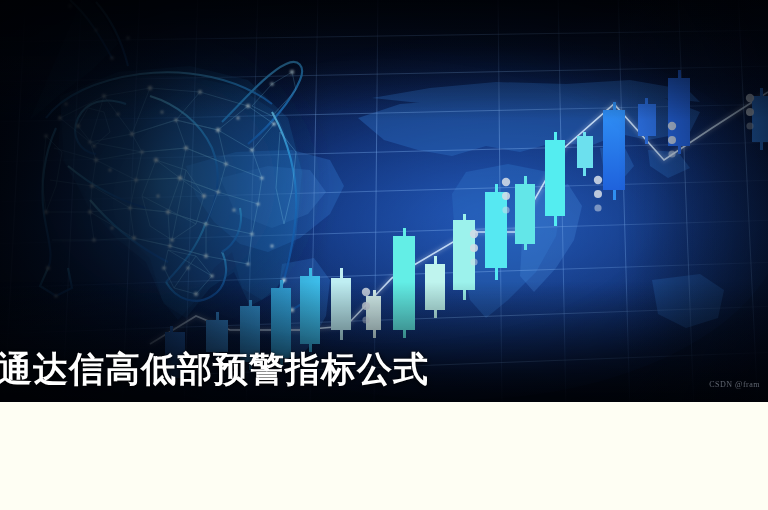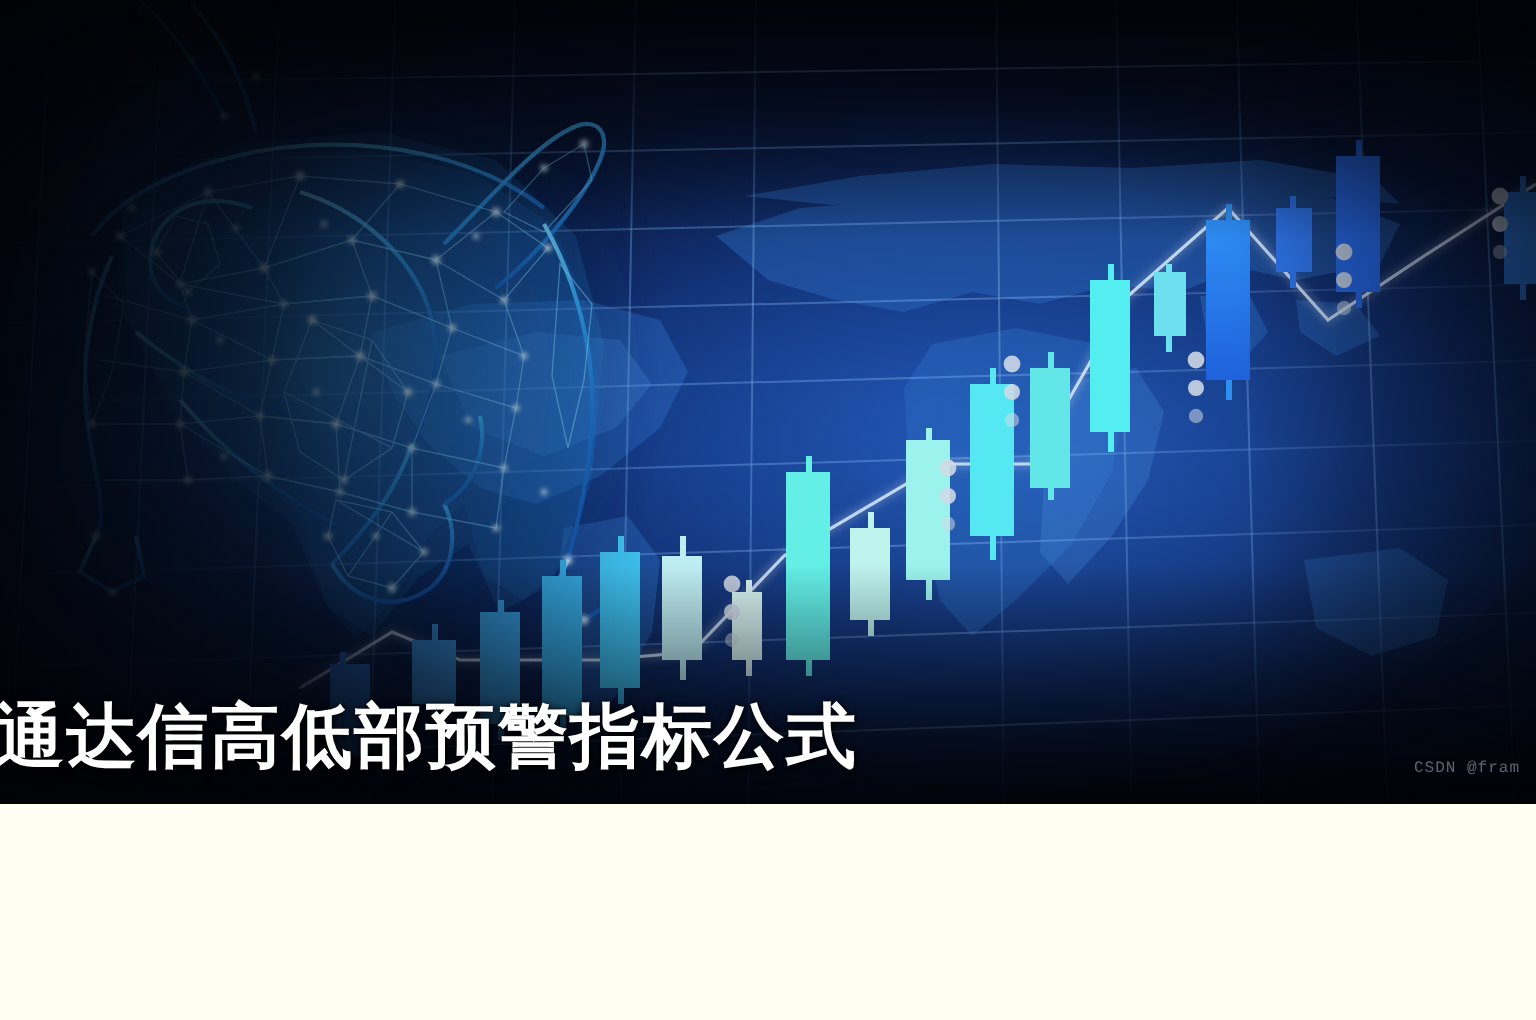--- a/index.html
+++ b/index.html
@@ -35,21 +35,21 @@
   
   #title{position:absolute;left:-3px;top:352px;
      font-size:35px;font-weight:bold;color:#ffffff;letter-spacing:1px;
      font-family:"DejaVu Sans","Liberation Sans",sans-serif;
      text-shadow:0 2px 6px rgba(0,0,0,0.85),0 0 2px rgba(0,0,0,0.9);
      white-space:nowrap;line-height:1;z-index:40;}
 
   
   #watermark{position:absolute;right:8px;top:380px;z-index:41;
      font-size:8px;color:rgba(185,195,210,0.50);letter-spacing:0.5px;
-     font-family:Liberation Mono, monospace;white-space:nowrap;}
+     font-family:Liberation Serif, serif;white-space:nowrap;}
 
   
   #below{position:absolute;left:0;top:402px;width:768px;height:108px;background:#FEFEF3;}
 </style>
 </head>
 <body>
 
 <div id="page">
 
   <div id="banner">

